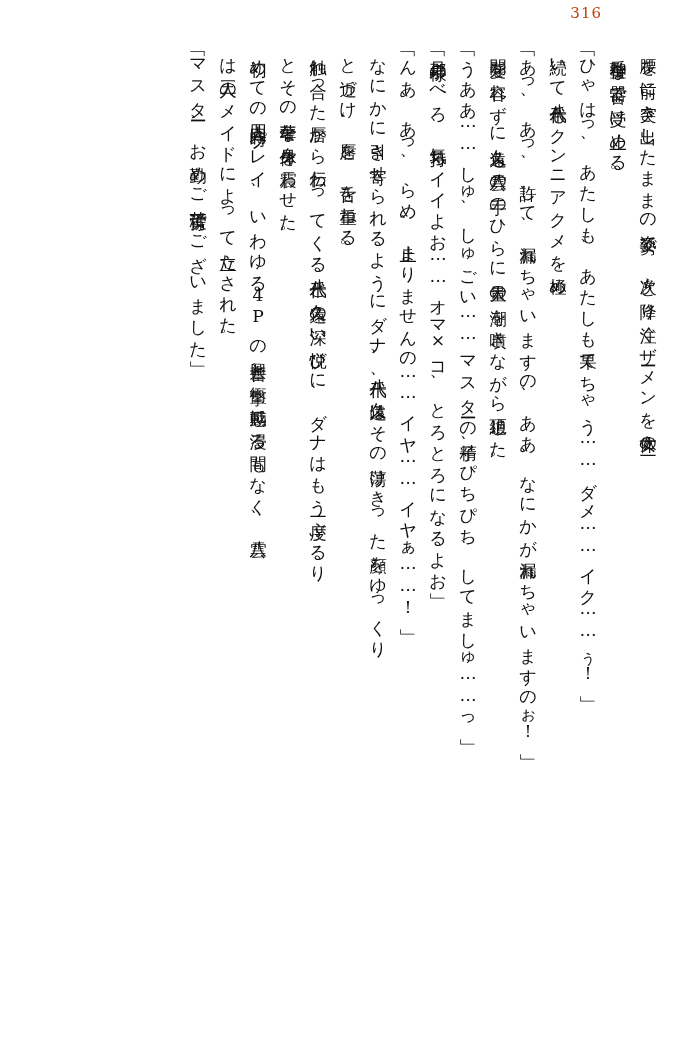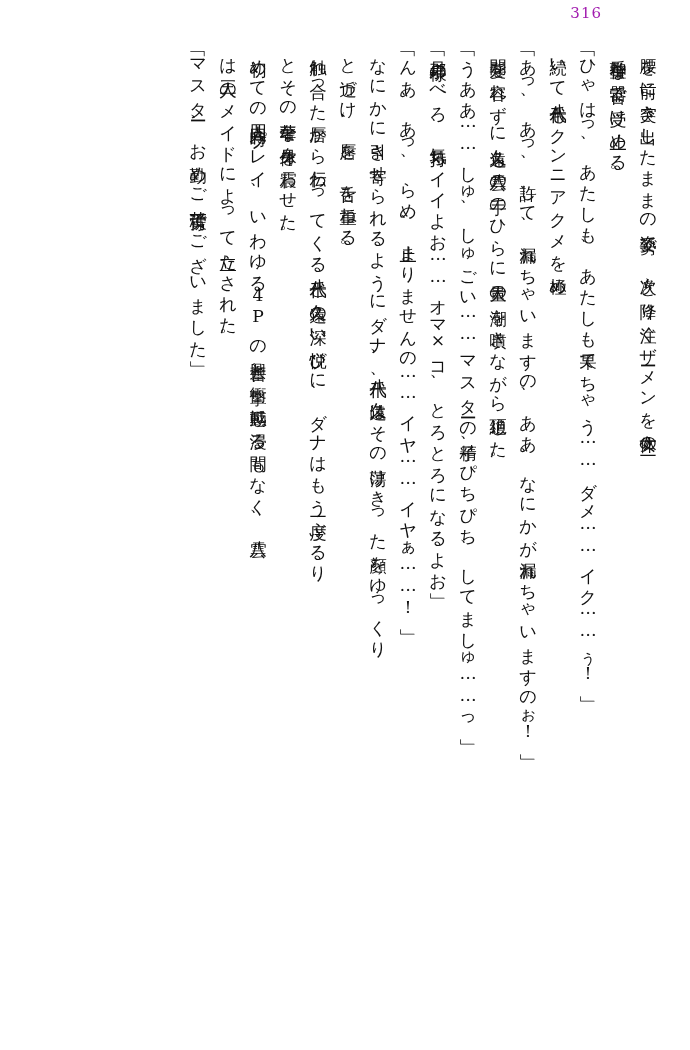--- a/index.html
+++ b/index.html
@@ -19,21 +19,21 @@
     width: 690px;
     height: 1050px;
     box-sizing: border-box;
   }
   .page-number {
     position: absolute;
     top: 4px;
     right: 88px;
     font-size: 15px;
     letter-spacing: 1px;
-    color: #a21caf;
+    color: #c2410c;
     font-family: "DejaVu Serif", "Liberation Serif", serif;
   }
   .text-body {
     position: absolute;
     top: 46px;
     left: 46px;
     right: 34px;
     bottom: 34px;
     display: flex;
     flex-direction: row-reverse;

